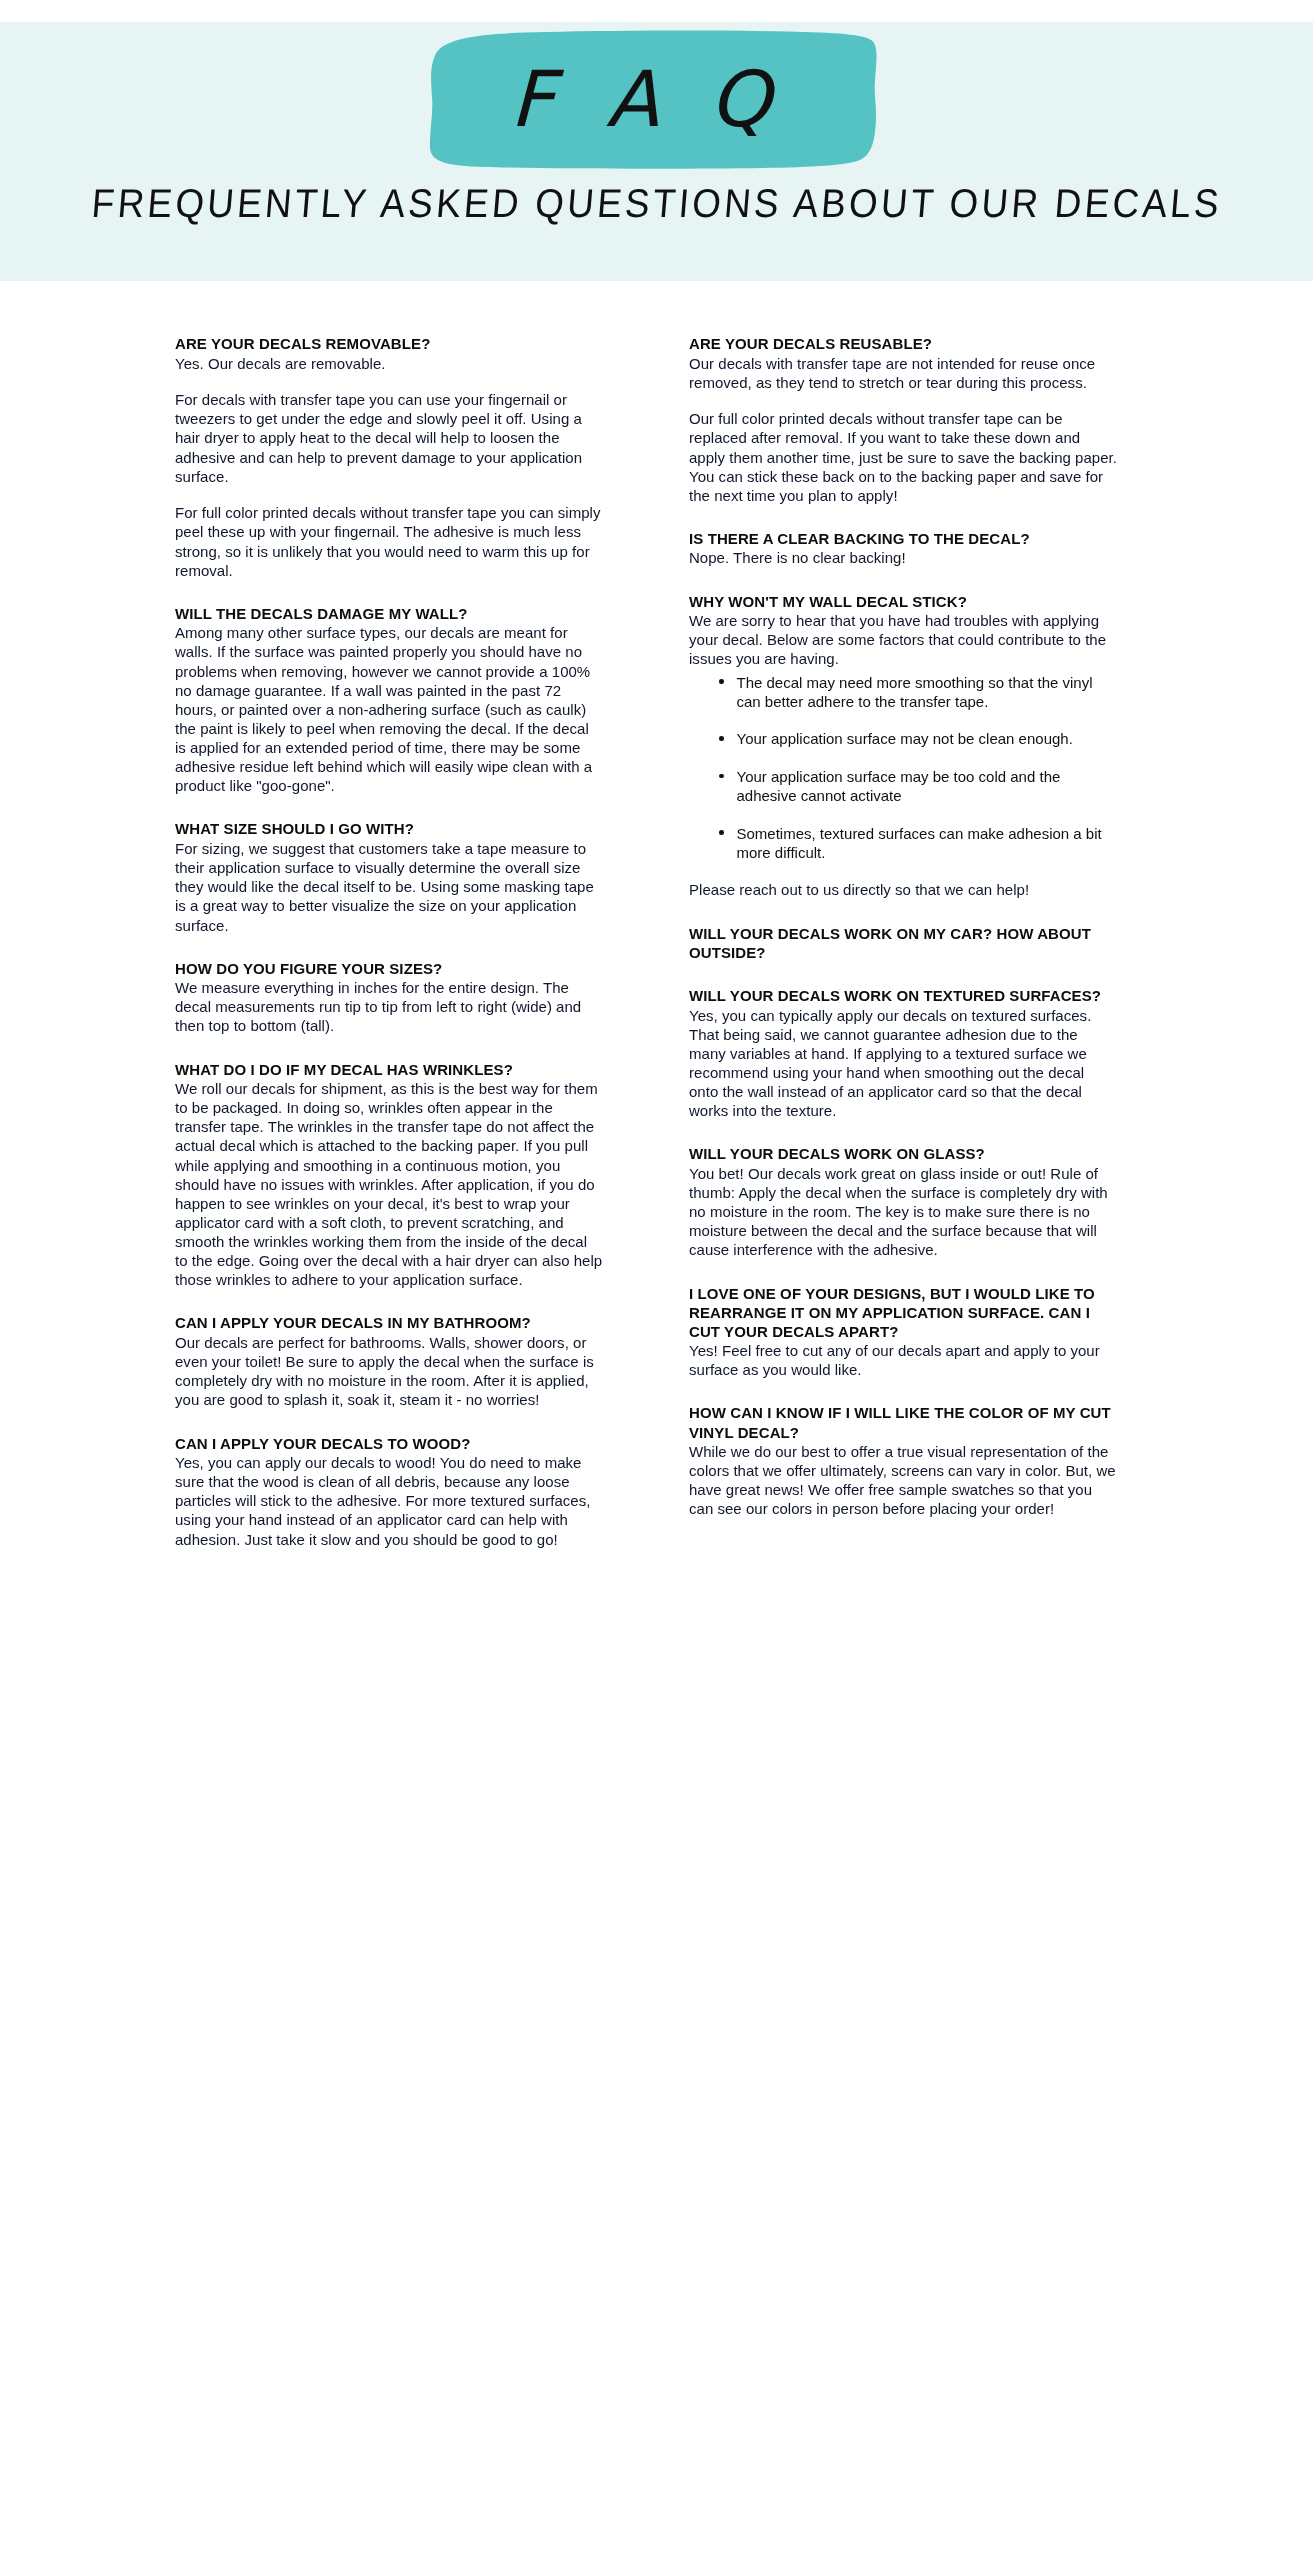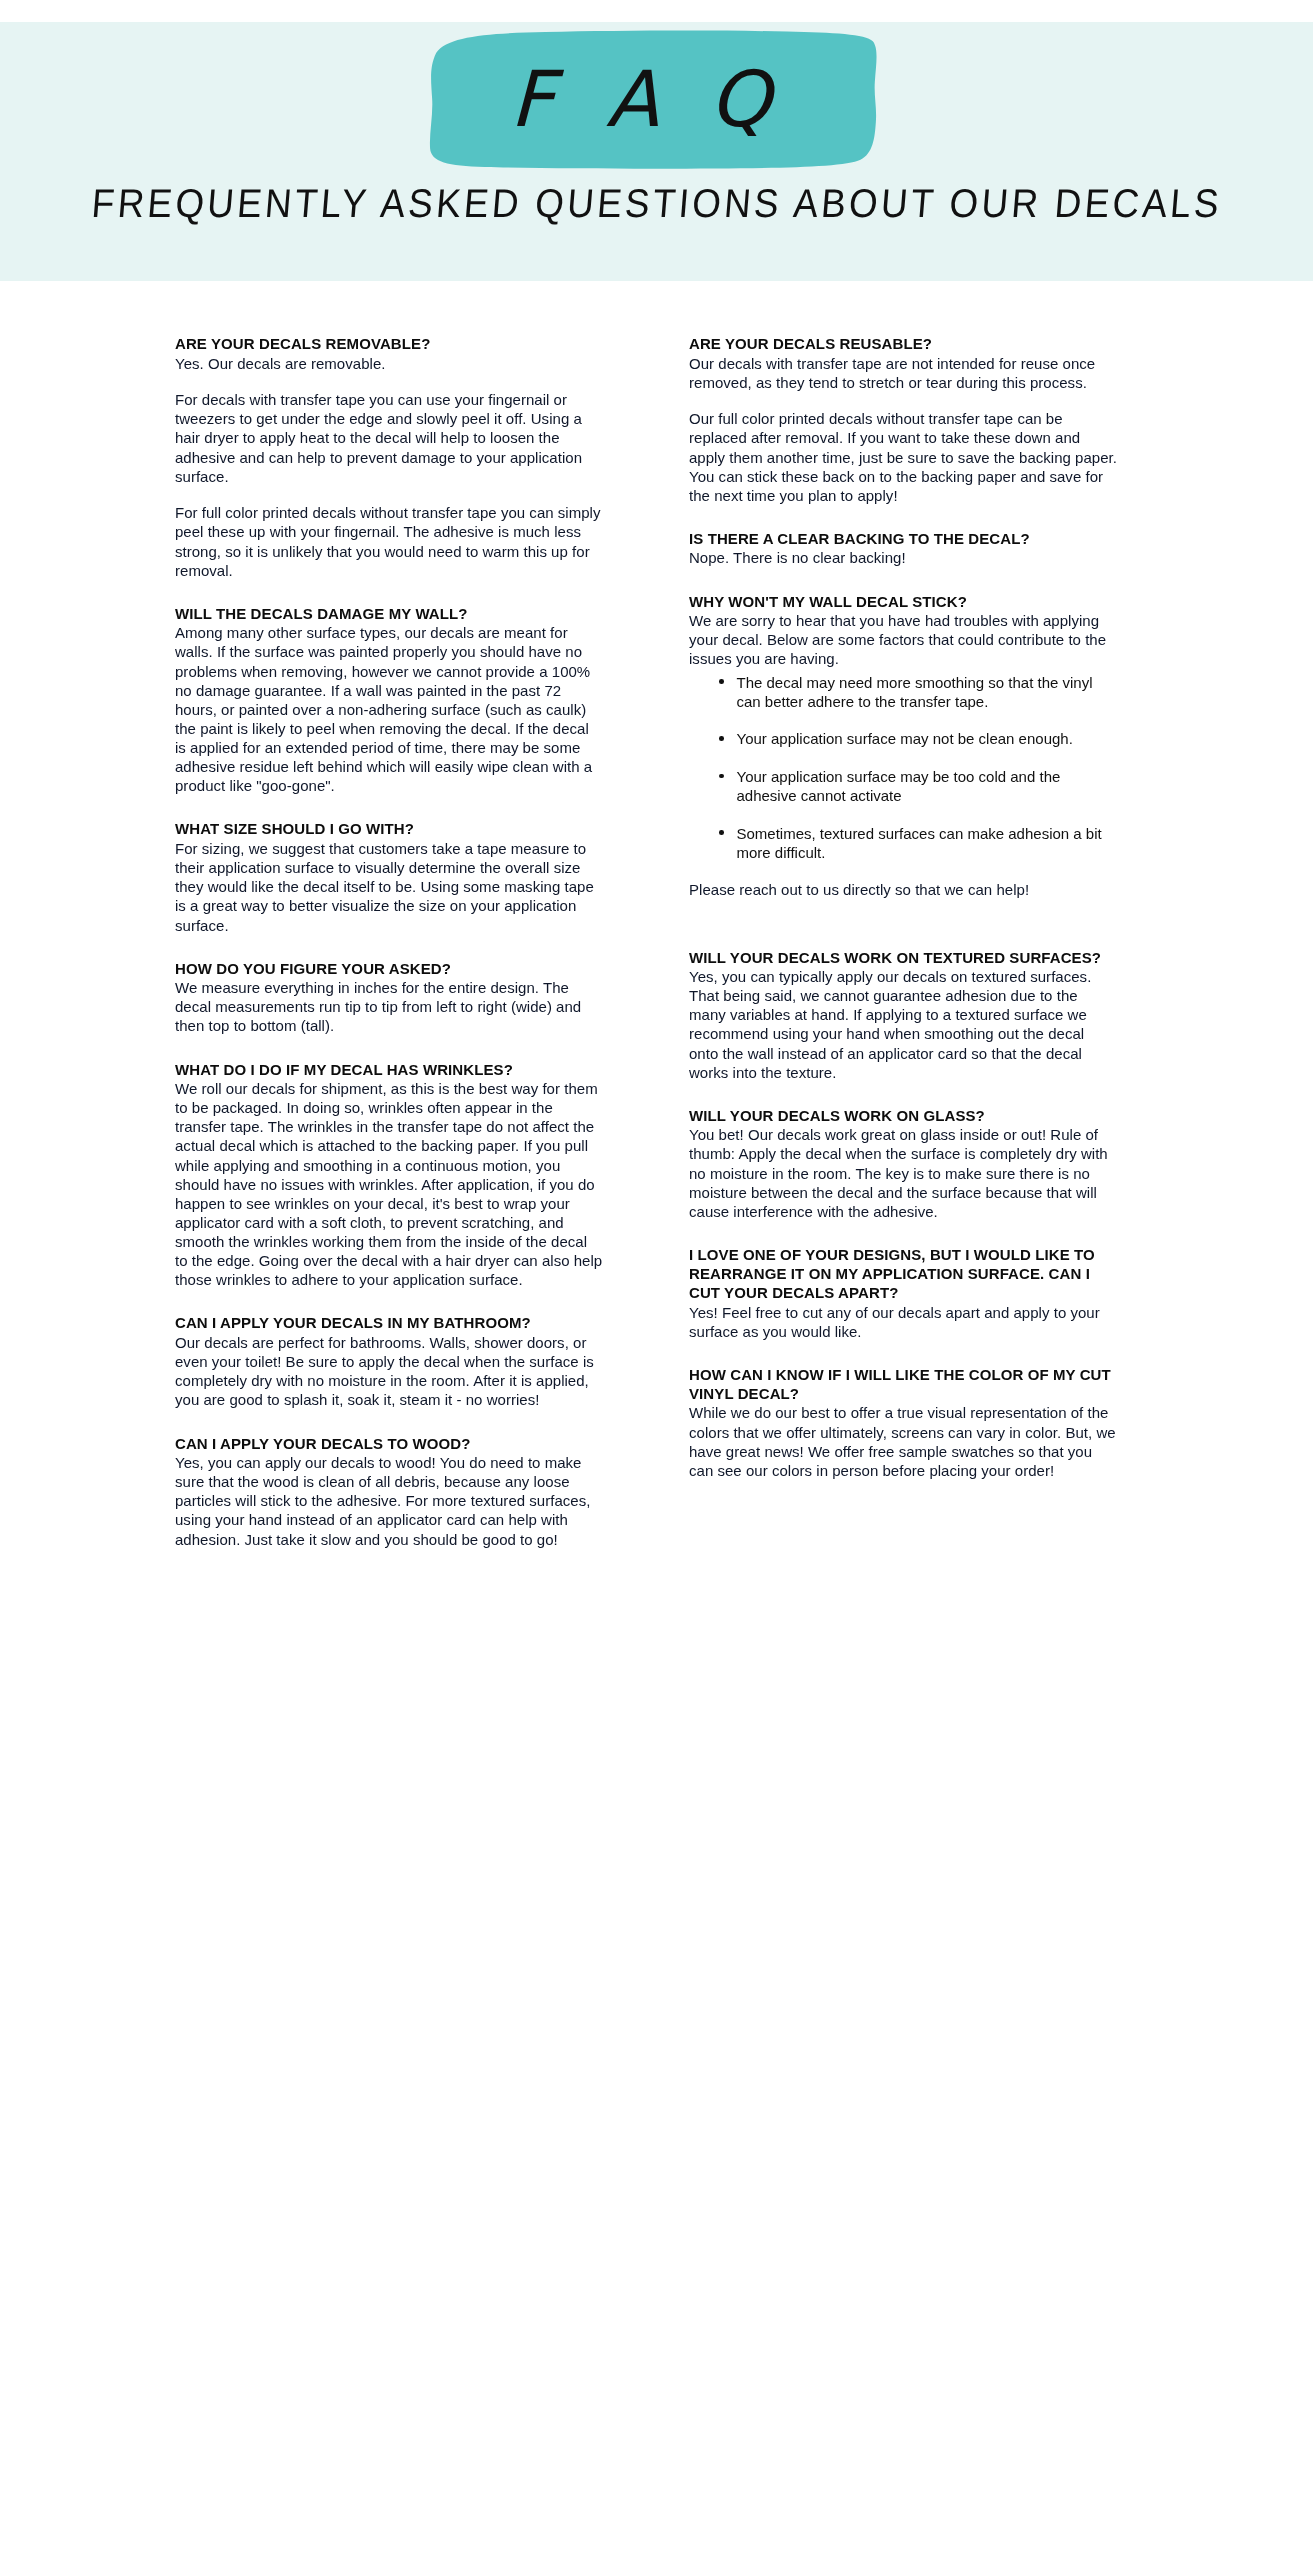--- a/index.html
+++ b/index.html
@@ -140,21 +140,21 @@
         <div class="q">WILL THE DECALS DAMAGE MY WALL?</div>
         <p class="a">Among many other surface types, our decals are meant for walls. If the surface was painted properly you should have no problems when removing, however we cannot provide a 100% no damage guarantee. If a wall was painted in the past 72 hours, or painted over a non-adhering surface (such as caulk) the paint is likely to peel when removing the decal. If the decal is applied for an extended period of time, there may be some adhesive residue left behind which will easily wipe clean with a product like "goo-gone".</p>
       </div>
       <div class="spacer"></div>
       <div class="qa">
         <div class="q">WHAT SIZE SHOULD I GO WITH?</div>
         <p class="a">For sizing, we suggest that customers take a tape measure to their application surface to visually determine the overall size they would like the decal itself to be. Using some masking tape is a great way to better visualize the size on your application surface.</p>
       </div>
       <div class="spacer"></div>
       <div class="qa">
-        <div class="q">HOW DO YOU FIGURE YOUR ASKED?</div>
+        <div class="q">HOW DO YOU FIGURE YOUR SIZES?</div>
         <p class="a">We measure everything in inches for the entire design. The decal measurements run tip to tip from left to right (wide) and then top to bottom (tall).</p>
       </div>
       <div class="spacer"></div>
       <div class="qa">
         <div class="q">WHAT DO I DO IF MY DECAL HAS WRINKLES?</div>
         <p class="a">We roll our decals for shipment, as this is the best way for them to be packaged. In doing so, wrinkles often appear in the transfer tape. The wrinkles in the transfer tape do not affect the actual decal which is attached to the backing paper. If you pull while applying and smoothing in a continuous motion, you should have no issues with wrinkles. After application, if you do happen to see wrinkles on your decal, it's best to wrap your applicator card with a soft cloth, to prevent scratching, and smooth the wrinkles working them from the inside of the decal to the edge. Going over the decal with a hair dryer can also help those wrinkles to adhere to your application surface.</p>
       </div>
       <div class="spacer"></div>
       <div class="qa">
         <div class="q">CAN I APPLY YOUR DECALS IN MY BATHROOM?</div>
@@ -185,20 +185,21 @@
         <ul class="bullets">
           <li>The decal may need more smoothing so that the vinyl can better adhere to the transfer tape.</li>
           <li>Your application surface may not be clean enough.</li>
           <li>Your application surface may be too cold and the adhesive cannot activate</li>
           <li>Sometimes, textured surfaces can make adhesion a bit more difficult.</li>
         </ul>
         <p class="a">Please reach out to us directly so that we can help!</p>
       </div>
       <div class="spacer"></div>
       <div class="qa">
+        <div class="q">WILL YOUR DECALS WORK ON MY CAR? HOW ABOUT OUTSIDE?</div>
       </div>
       <div class="spacer"></div>
       <div class="qa">
         <div class="q">WILL YOUR DECALS WORK ON TEXTURED SURFACES?</div>
         <p class="a">Yes, you can typically apply our decals on textured surfaces. That being said, we cannot guarantee adhesion due to the many variables at hand. If applying to a textured surface we recommend using your hand when smoothing out the decal onto the wall instead of an applicator card so that the decal works into the texture.</p>
       </div>
       <div class="spacer"></div>
       <div class="qa">
         <div class="q">WILL YOUR DECALS WORK ON GLASS?</div>
         <p class="a">You bet! Our decals work great on glass inside or out! Rule of thumb: Apply the decal when the surface is completely dry with no moisture in the room. The key is to make sure there is no moisture between the decal and the surface because that will cause interference with the adhesive.</p>

